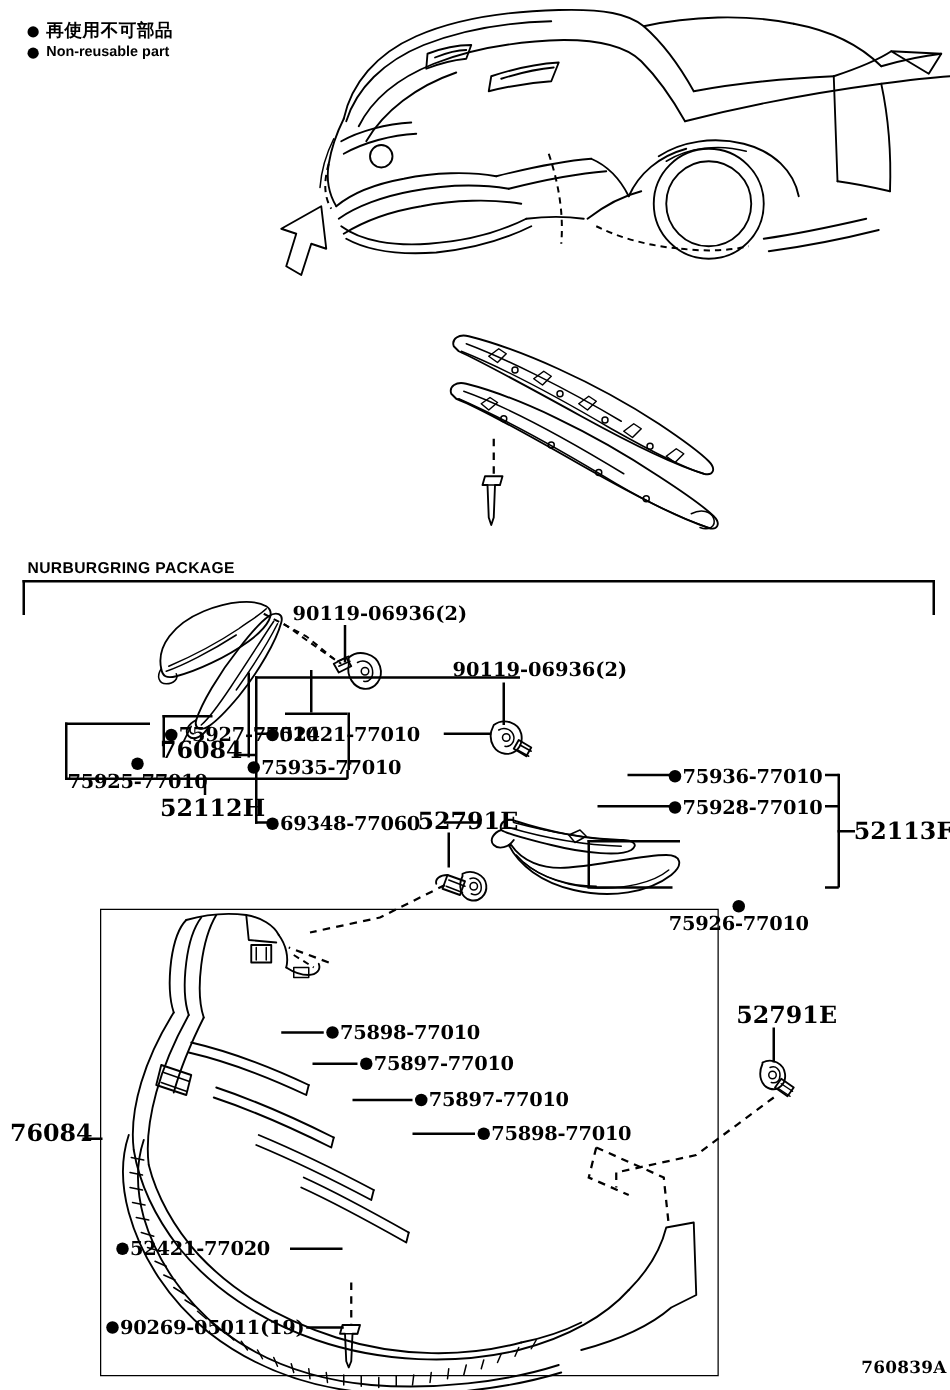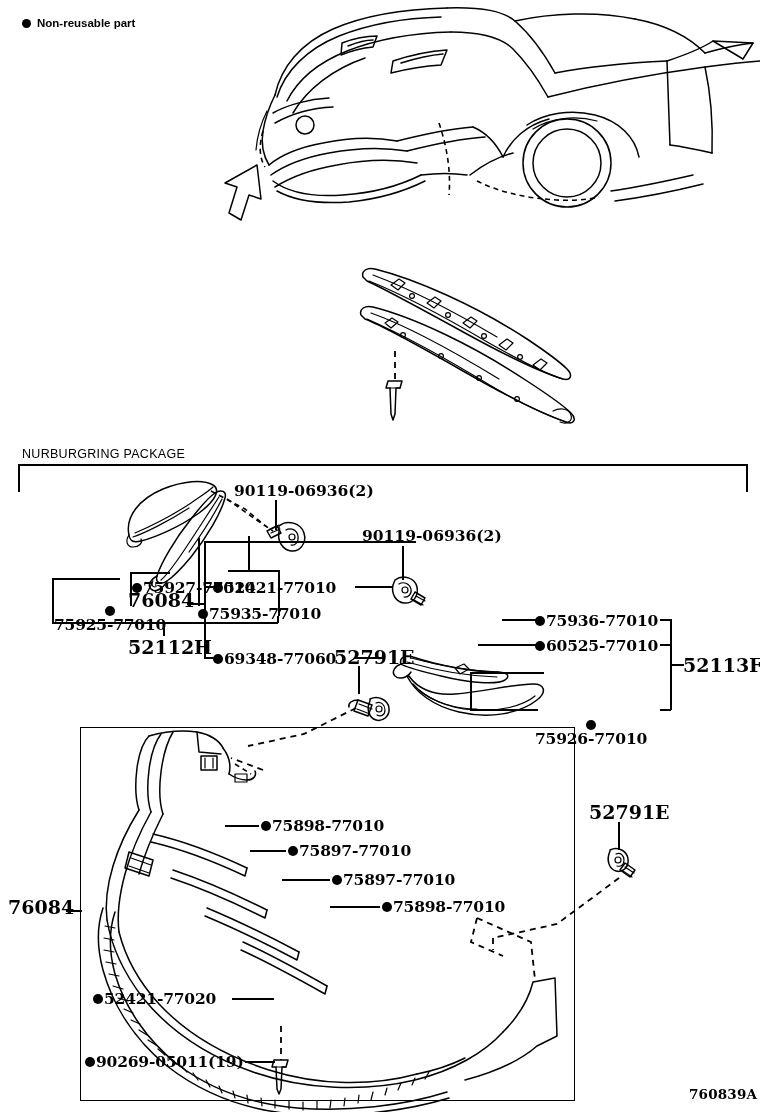--- a/index.html
+++ b/index.html
@@ -37,21 +37,21 @@
   .grp{
     font-family:"DejaVu Serif",serif;
     font-weight:700;font-size:19px;white-space:nowrap;line-height:1;
   }
   .plain{
     font-family:"DejaVu Serif",serif;
     font-weight:700;font-size:15.5px;white-space:nowrap;line-height:1;margin-left:18px;
   }
   .boxtitle{
     font-family:"Liberation Sans",sans-serif;
-    font-weight:400;font-size:12.5px;letter-spacing:.3px;white-space:nowrap;
+    font-weight:700;font-size:12.5px;letter-spacing:.3px;white-space:nowrap;
   }
   .footer{
     font-family:"DejaVu Serif",serif;font-weight:700;font-size:13.5px;
     letter-spacing:.2px;
   }
 
   
   .hl{background:#000;height:1.6px;}
   .vl{background:#000;width:1.6px;}
 
@@ -60,20 +60,24 @@
   .stroke-thin{fill:none;stroke:#000;stroke-width:1.2;stroke-linejoin:round;stroke-linecap:round;}
   .dash{fill:none;stroke:#000;stroke-width:1.8;stroke-dasharray:6 5;stroke-linecap:butt;}
   .dash-s{fill:none;stroke:#000;stroke-width:1.6;stroke-dasharray:5 4;stroke-linecap:butt;}
 </style>
 </head>
 <body>
 
 <div id="root">
 
   <div class="abs legend">
+    <div class="lrow">
+      <span class="dot"></span>
+      <span class="jp">再使用不可部品</span>
+    </div>
     <div class="lrow">
       <span class="dot"></span>
       <span class="en">Non-reusable part</span>
     </div>
   </div>
 
   <div class="abs" style="left:215px;top:5px;width:545px;height:215px;">
     <svg width="545" height="215" viewBox="0 0 545 215">
 
       <path class="stroke" d="M60 90 C66 62 86 38 118 24 C150 10 190 4 232 3"></path>
@@ -303,21 +307,21 @@
     <div class="abs hl" style="left:140px;top:189px;width:68px;"></div>
     <div class="abs vl" style="left:140px;top:152px;height:38px;"></div>
     <div class="abs hl" style="left:140px;top:152px;width:74px;"></div>
 
     <div class="abs pn" style="left:205px;top:93px;">
       <span class="dot"></span>
       <span>75936-77010</span>
     </div>
     <div class="abs pn" style="left:205px;top:118px;">
       <span class="dot"></span>
-      <span>60525-77010</span>
+      <span>75928-77010</span>
     </div>
     <div class="abs pn" style="left:205px;top:200px;flex-direction:column;">
       <span class="dot"></span>
       <span>75926-77010</span>
     </div>
 
     <div class="abs vl" style="left:340px;top:99px;height:91px;"></div>
     <div class="abs hl" style="left:330px;top:99px;width:11px;"></div>
     <div class="abs hl" style="left:330px;top:124px;width:11px;"></div>
     <div class="abs hl" style="left:330px;top:189px;width:11px;"></div>

